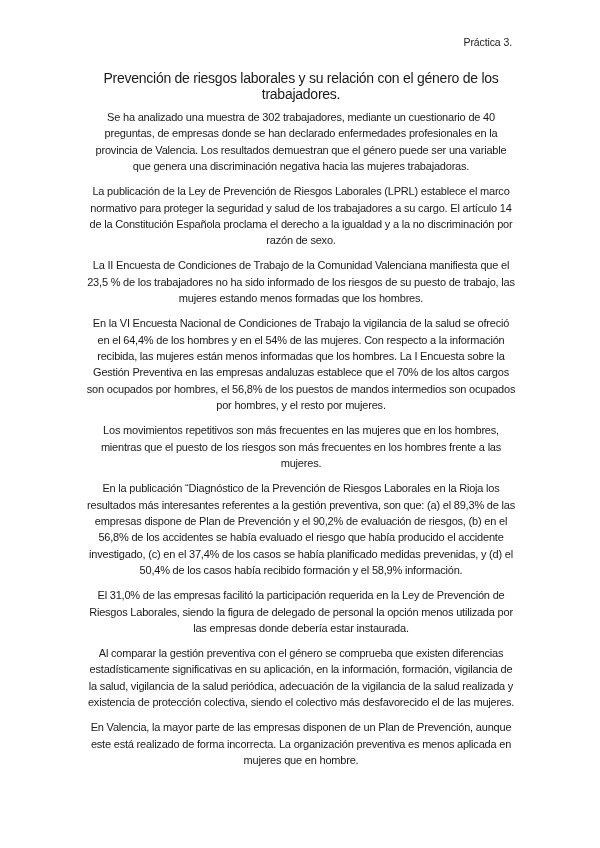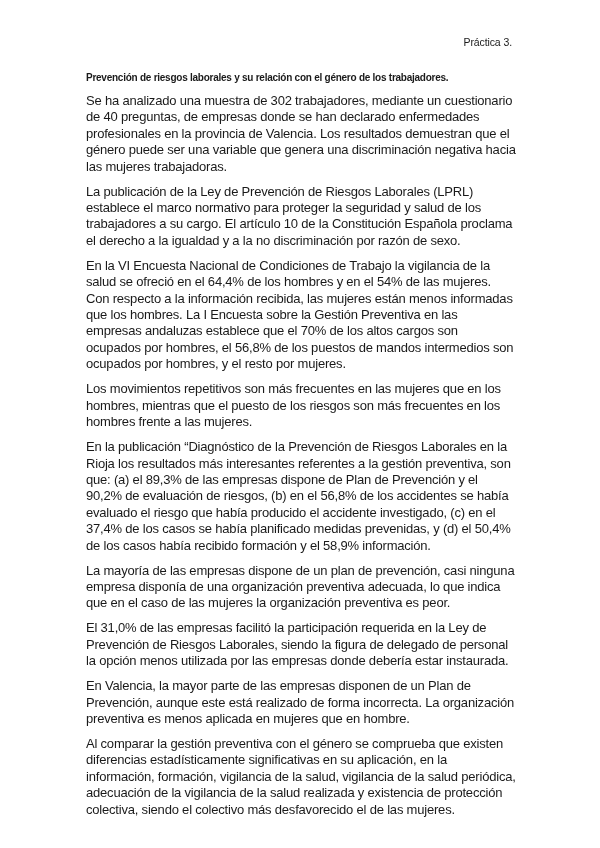--- a/index.html
+++ b/index.html
@@ -1,33 +1,33 @@
 <!DOCTYPE html>
 <html><head>
 <meta charset="utf-8">
 <style>
   html, body { margin: 0; padding: 0; background: #ffffff; }
   body { width: 600px; height: 848px; position: relative; overflow: hidden;
          font-family: "Liberation Sans", sans-serif; color: #1a1a1a; }
   .page { position: absolute; left: 0; top: 0; width: 600px; height: 720px; background: #fff; }
   .header { position: absolute; top: 36px; right: 88px; font-size: 10.5px; letter-spacing: -0.1px; }
   .body { position: absolute; left: 86px; top: 70px; width: 430px; }
-  .title { font-weight: bold; font-size: 10px; line-height: 16px; margin: 0 0 7px 0; letter-spacing: -0.25px; }
-  .para { font-size: 13px; line-height: 16.4px; margin: 0 0 8.6px 0; letter-spacing: -0.2px; text-align: left; }
+  .title { font-weight: normal; font-size: 14px; line-height: 16px; margin: 0 0 7px 0; letter-spacing: -0.25px; text-align: center; }
+  .para { font-size: 11px; line-height: 16.4px; margin: 0 0 8.6px 0; letter-spacing: -0.2px; text-align: center; }
 </style>
 </head>
 <body>
 
 <div class="page">
   <div class="header">Práctica 3.</div>
   <div class="body">
     <p class="title">Prevención de riesgos laborales y su relación con el género de los trabajadores.</p>
     <p class="para">Se ha analizado una muestra de 302 trabajadores, mediante un cuestionario de 40 preguntas, de empresas donde se han declarado enfermedades profesionales en la provincia de Valencia. Los resultados demuestran que el género puede ser una variable que genera una discriminación negativa hacia las mujeres trabajadoras.</p>
-    <p class="para">La publicación de la Ley de Prevención de Riesgos Laborales (LPRL) establece el marco normativo para proteger la seguridad y salud de los trabajadores a su cargo. El artículo 10 de la Constitución Española proclama el derecho a la igualdad y a la no discriminación por razón de sexo.</p>
+    <p class="para">La publicación de la Ley de Prevención de Riesgos Laborales (LPRL) establece el marco normativo para proteger la seguridad y salud de los trabajadores a su cargo. El artículo 14 de la Constitución Española proclama el derecho a la igualdad y a la no discriminación por razón de sexo.</p>
+    <p class="para">La II Encuesta de Condiciones de Trabajo de la Comunidad Valenciana manifiesta que el 23,5 % de los trabajadores no ha sido informado de los riesgos de su puesto de trabajo, las mujeres estando menos formadas que los hombres.</p>
     <p class="para">En la VI Encuesta Nacional de Condiciones de Trabajo la vigilancia de la salud se ofreció en el 64,4% de los hombres y en el 54% de las mujeres. Con respecto a la información recibida, las mujeres están menos informadas que los hombres. La I Encuesta sobre la Gestión Preventiva en las empresas andaluzas establece que el 70% de los altos cargos son ocupados por hombres, el 56,8% de los puestos de mandos intermedios son ocupados por hombres, y el resto por mujeres.</p>
     <p class="para">Los movimientos repetitivos son más frecuentes en las mujeres que en los hombres, mientras que el puesto de los riesgos son más frecuentes en los hombres frente a las mujeres.</p>
     <p class="para">En la publicación “Diagnóstico de la Prevención de Riesgos Laborales en la Rioja los resultados más interesantes referentes a la gestión preventiva, son que: (a) el 89,3% de las empresas dispone de Plan de Prevención y el 90,2% de evaluación de riesgos, (b) en el 56,8% de los accidentes se había evaluado el riesgo que había producido el accidente investigado, (c) en el 37,4% de los casos se había planificado medidas prevenidas, y (d) el 50,4% de los casos había recibido formación y el 58,9% información.</p>
-    <p class="para">La mayoría de las empresas dispone de un plan de prevención, casi ninguna empresa disponía de una organización preventiva adecuada, lo que indica que en el caso de las mujeres la organización preventiva es peor.</p>
     <p class="para">El 31,0% de las empresas facilitó la participación requerida en la Ley de Prevención de Riesgos Laborales, siendo la figura de delegado de personal la opción menos utilizada por las empresas donde debería estar instaurada.</p>
+    <p class="para">Al comparar la gestión preventiva con el género se comprueba que existen diferencias estadísticamente significativas en su aplicación, en la información, formación, vigilancia de la salud, vigilancia de la salud periódica, adecuación de la vigilancia de la salud realizada y existencia de protección colectiva, siendo el colectivo más desfavorecido el de las mujeres.</p>
     <p class="para">En Valencia, la mayor parte de las empresas disponen de un Plan de Prevención, aunque este está realizado de forma incorrecta. La organización preventiva es menos aplicada en mujeres que en hombre.</p>
-    <p class="para">Al comparar la gestión preventiva con el género se comprueba que existen diferencias estadísticamente significativas en su aplicación, en la información, formación, vigilancia de la salud, vigilancia de la salud periódica, adecuación de la vigilancia de la salud realizada y existencia de protección colectiva, siendo el colectivo más desfavorecido el de las mujeres.</p>
   </div>
 </div>
 
 </body></html>

